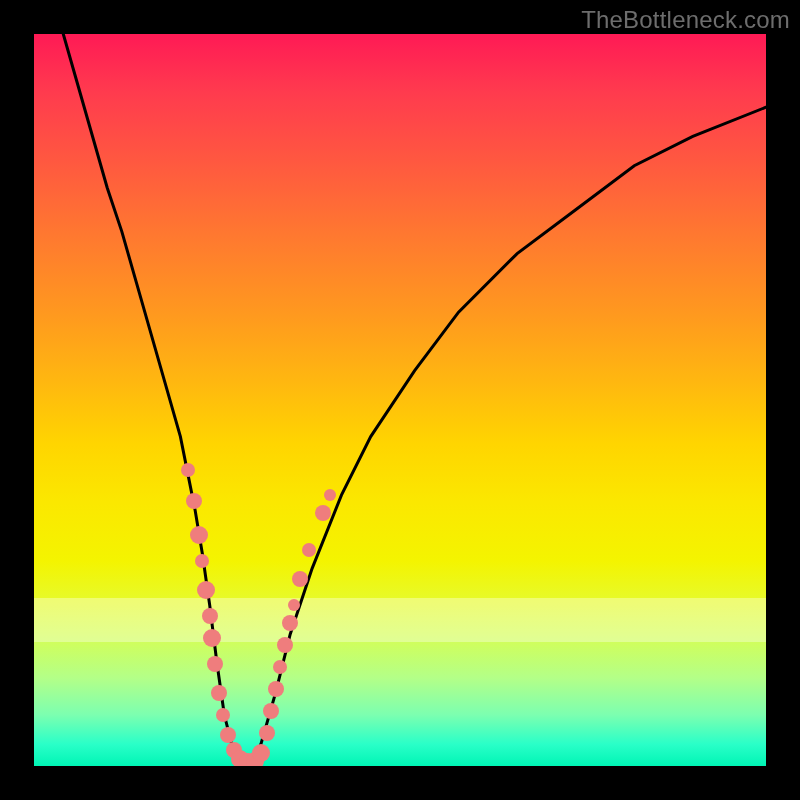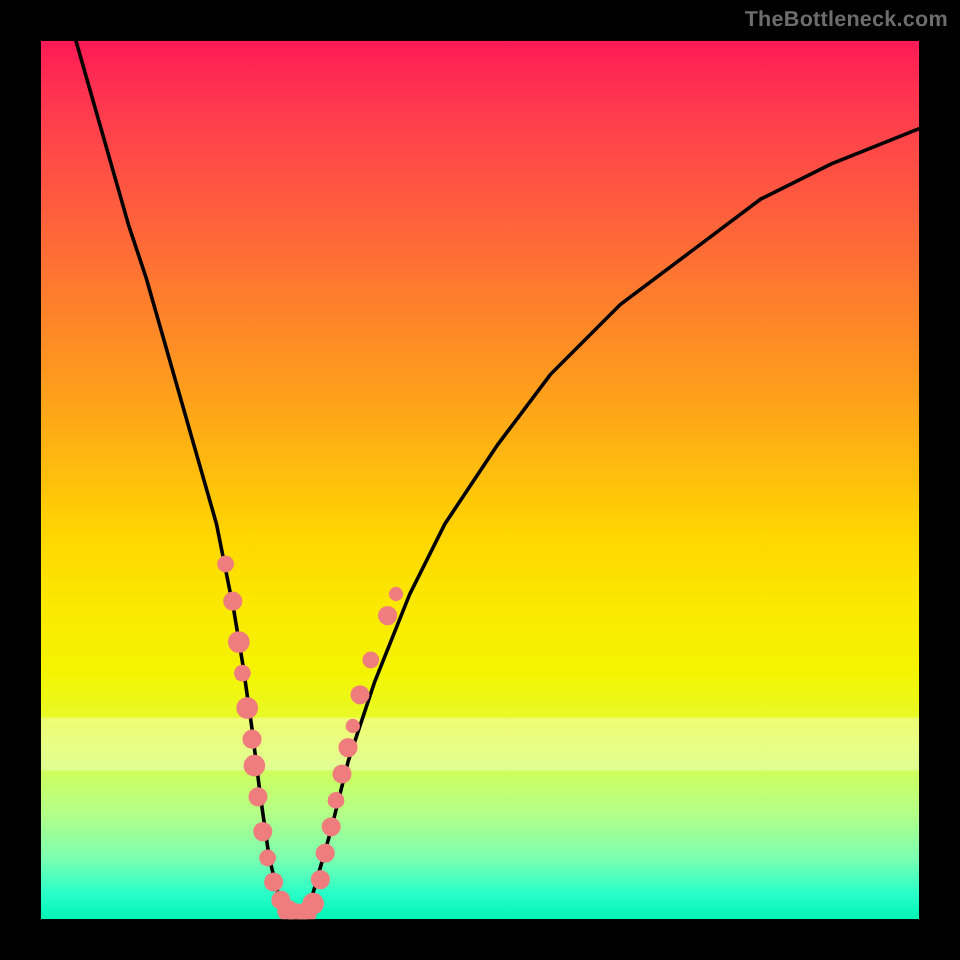--- a/index.html
+++ b/index.html
@@ -58,22 +58,22 @@
     width: 100%;
     top: 77%;
     height: 6%;
     background: rgba(255,255,255,0.35);
     pointer-events: none;
   }
   .watermark {
     position: absolute;
     top: 6px;
     right: 10px;
-    font-size: 18px;
-    font-weight: 700;
+    font-size: 24px;
+    font-weight: 400;
     color: #6d6d6d;
     letter-spacing: 0.2px;
     user-select: none;
   }
   svg.curve {
     position: absolute;
     left: 0;
     top: 0;
     width: 100%;
     height: 100%;

